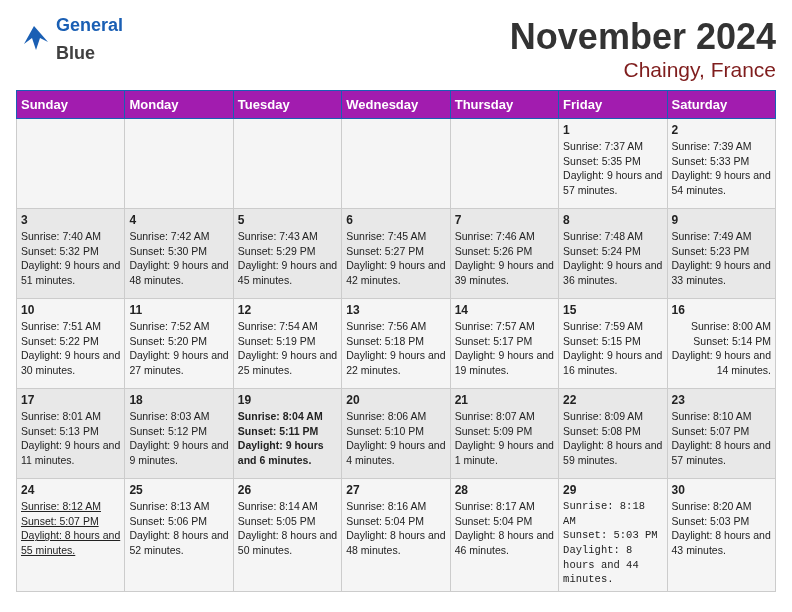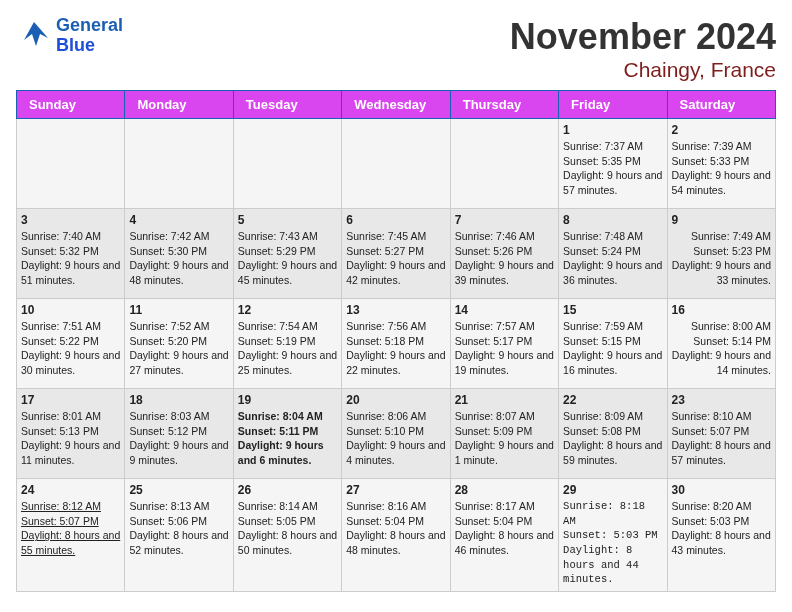--- a/index.html
+++ b/index.html
@@ -45,25 +45,25 @@
     .location {
       font-size: 21px;
       color: #7f1d1d;
     }
     table {
       width: 100%;
       border-collapse: collapse;
       table-layout: fixed;
     }
     thead th {
-      background-color: #d946ef;
+      background-color: #a21caf;
       color: #fff;
       font-size: 13px;
       font-weight: bold;
-      padding: 6px 12px;
+      padding: 6px 4px;
       text-align: left;
       border: 1px solid #1a5fb4;
     }
     tbody td {
       border: 1px solid #ccc;
       vertical-align: top;
       padding: 4px;
       font-size: 10.5px;
       color: #222;
       height: 90px;
@@ -86,21 +86,21 @@
 </head>
 <body>
 
 <div class="header-area">
   <div class="logo">
     <svg class="logo-bird" viewBox="0 0 36 36" xmlns="http://www.w3.org/2000/svg">
       <polygon points="18,4 32,20 24,16 20,28 16,16 8,22" fill="#1a5fb4"></polygon>
     </svg>
     <div class="logo-text">
       <div><span>General</span></div>
-      <div style="color:#1d4ed8;">Blue</div>
+      <div style="color:#404040;margin-top:8px;">Blue</div>
     </div>
   </div>
   <div class="title-area">
     <div class="month-title">November 2024</div>
     <div class="location">Chaingy, France</div>
   </div>
 </div>
 
 <table>
   <thead>
@@ -166,21 +166,21 @@
 Daylight: 9 hours and 39 minutes.</div>
         </td>
         <td>
           <div class="day-number">8</div>
           <div class="day-info" style="white-space: pre-line;">Sunrise: 7:48 AM
 Sunset: 5:24 PM
 Daylight: 9 hours and 36 minutes.</div>
         </td>
         <td>
           <div class="day-number">9</div>
-          <div class="day-info" style="white-space: pre-line; text-align: right;">Sunrise: 7:49 AM
+          <div class="day-info" style="white-space: pre-line;">Sunrise: 7:49 AM
 Sunset: 5:23 PM
 Daylight: 9 hours and 33 minutes.</div>
         </td>
       </tr>
       <tr>
         <td>
           <div class="day-number">10</div>
           <div class="day-info" style="white-space: pre-line;">Sunrise: 7:51 AM
 Sunset: 5:22 PM
 Daylight: 9 hours and 30 minutes.</div>

